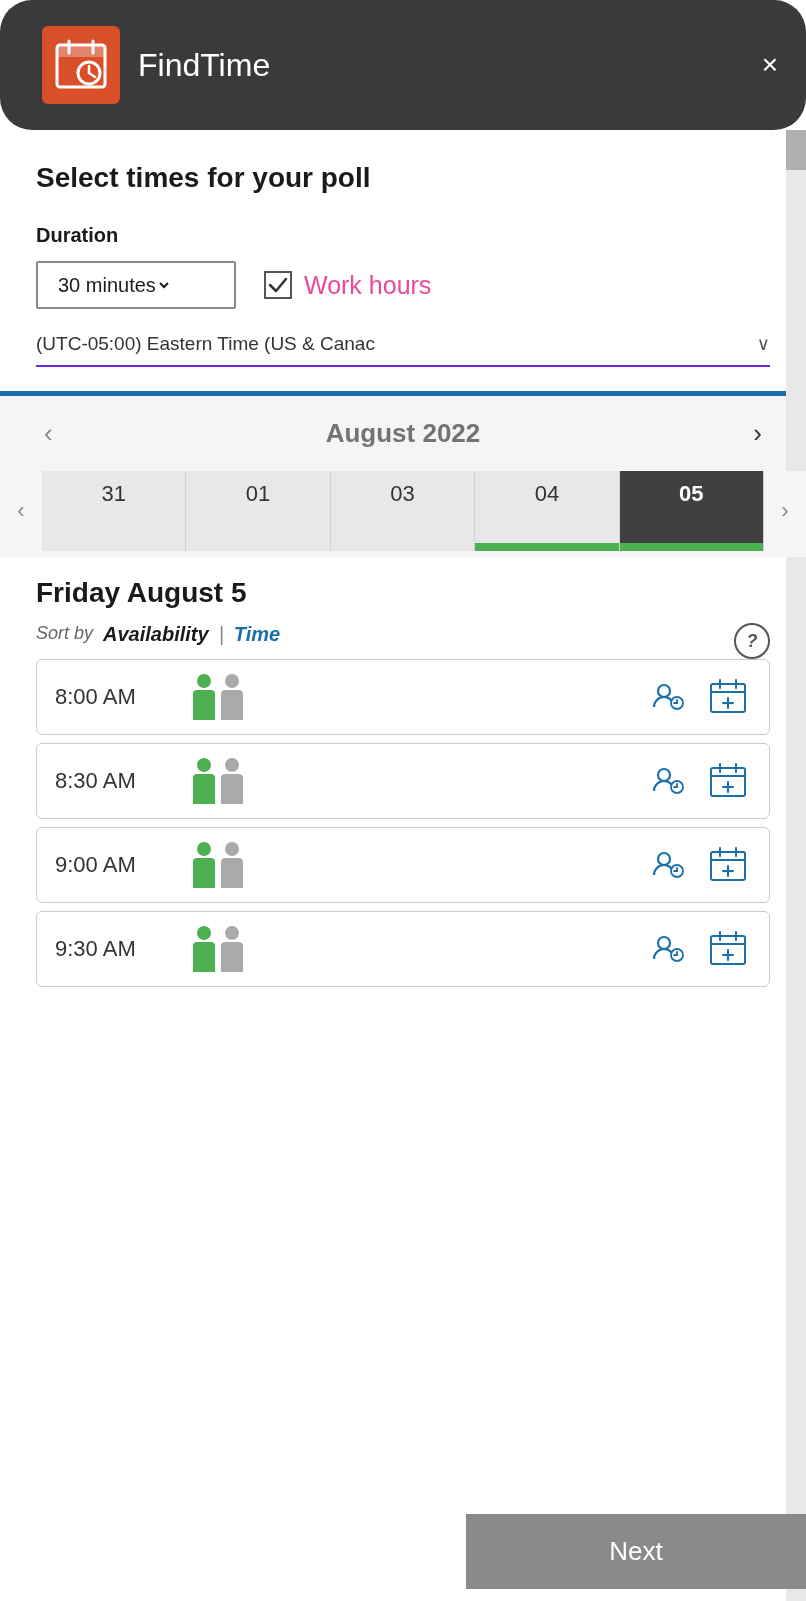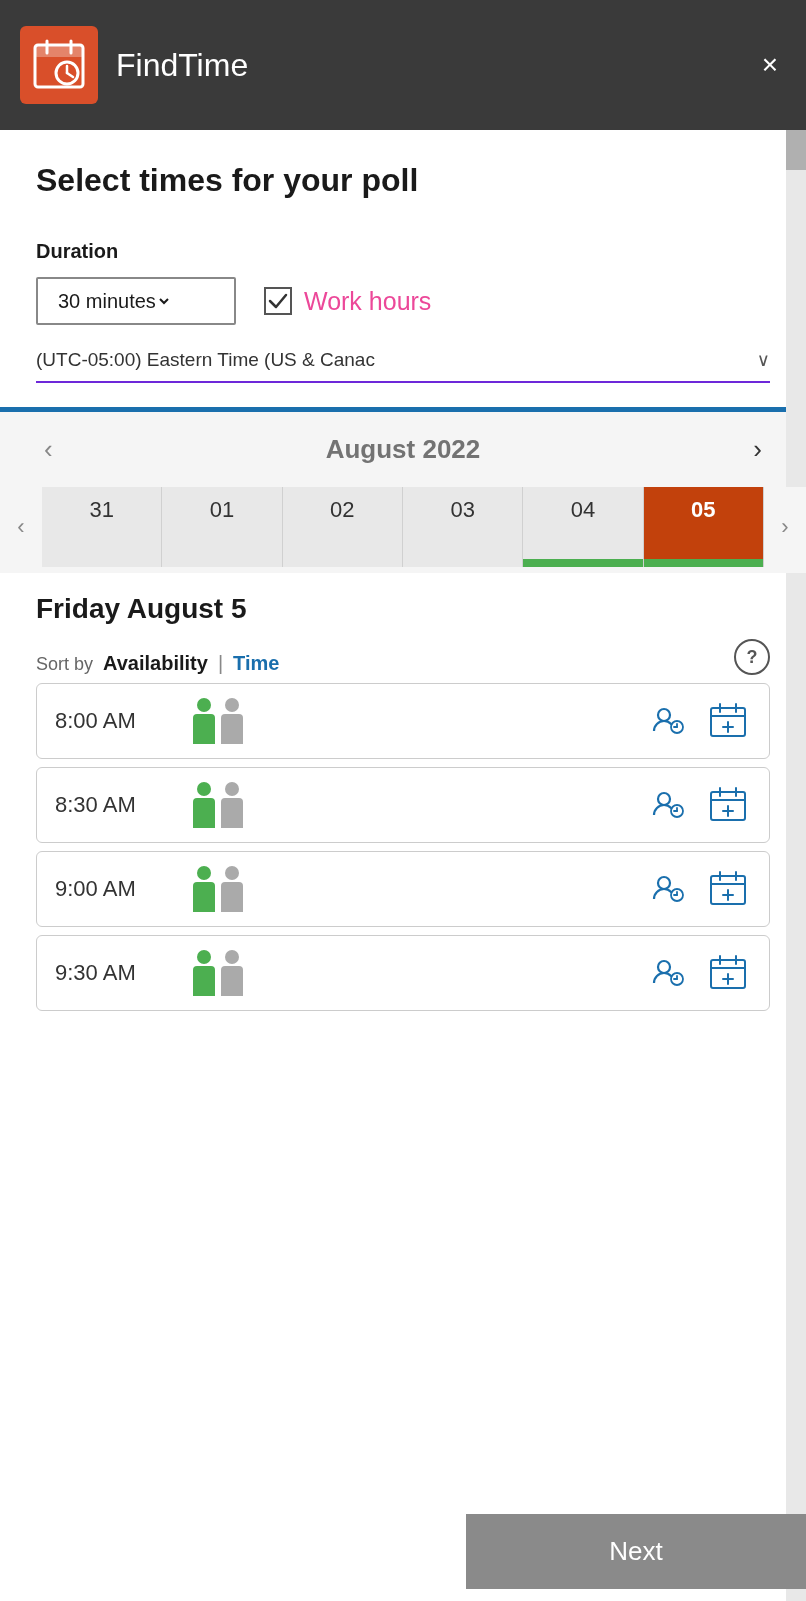--- a/index.html
+++ b/index.html
@@ -10,22 +10,23 @@
       background: #fff;
       overflow-x: hidden;
     }
 
     
     .header {
       background: #3a3a3a;
       height: 130px;
       display: flex;
       align-items: center;
-      padding: 0 20px;
+      padding: 0 42px;
       position: relative;
+      border-radius: 32px;
     }
     .header-logo {
       display: flex;
       align-items: center;
       gap: 18px;
     }
     .logo-icon {
       width: 78px;
       height: 78px;
       background: #d94f2a;
@@ -73,24 +74,24 @@
       top: 0;
     }
 
     
     .main-content {
       padding: 32px 36px 0 36px;
       background: #fff;
     }
 
     .section-title {
-      font-size: 32px;
+      font-size: 28px;
       font-weight: 700;
       color: #1a1a1a;
-      margin-bottom: 41px;
+      margin-bottom: 30px;
     }
 
     .duration-label {
       font-size: 20px;
       font-weight: 700;
       color: #1a1a1a;
       margin-bottom: 14px;
     }
 
     .duration-row {
@@ -229,21 +230,21 @@
       flex-direction: column;
       align-items: center;
       padding: 10px 0 0 0;
       cursor: pointer;
       background: #e8e8e8;
       border-right: 1px solid #d0d0d0;
       position: relative;
       min-height: 80px;
     }
     .day-cell.selected {
-      background: #c2410c;
+      background: #404040;
     }
     .day-cell.today-bar::after {
       content: '';
       position: absolute;
       bottom: 0;
       left: 0; right: 0;
       height: 8px;
       background: #4caf50;
     }
     .day-cell.selected::after {
@@ -268,23 +269,24 @@
     .selected-day-heading {
       font-size: 28px;
       font-weight: 700;
       color: #1a1a1a;
       padding: 20px 0 14px 0;
     }
 
     
     .sort-row {
       display: flex;
-      align-items: flex-end;
+      align-items: flex-start;
       gap: 10px;
-      margin-bottom: 8px;
+      margin-bottom: 0;
+      font-style: italic;
     }
     .sort-label {
       font-size: 18px;
       color: #666;
     }
     .sort-option {
       font-size: 20px;
       font-weight: 700;
       color: #1a1a1a;
       cursor: pointer;
@@ -460,23 +462,20 @@
   <div class="day-strip-wrapper">
     <button class="day-strip-arrow">‹</button>
     <div class="day-strip">
       <div class="day-cell">
         <span class="day-number">31</span>
       </div>
       <div class="day-cell">
         <span class="day-number">01</span>
       </div>
       <div class="day-cell">
-        <span class="day-number">02</span>
-      </div>
-      <div class="day-cell">
         <span class="day-number">03</span>
       </div>
       <div class="day-cell today-bar">
         <span class="day-number">04</span>
       </div>
       <div class="day-cell selected">
         <span class="day-number">05</span>
       </div>
     </div>
     <button class="day-strip-arrow">›</button>

